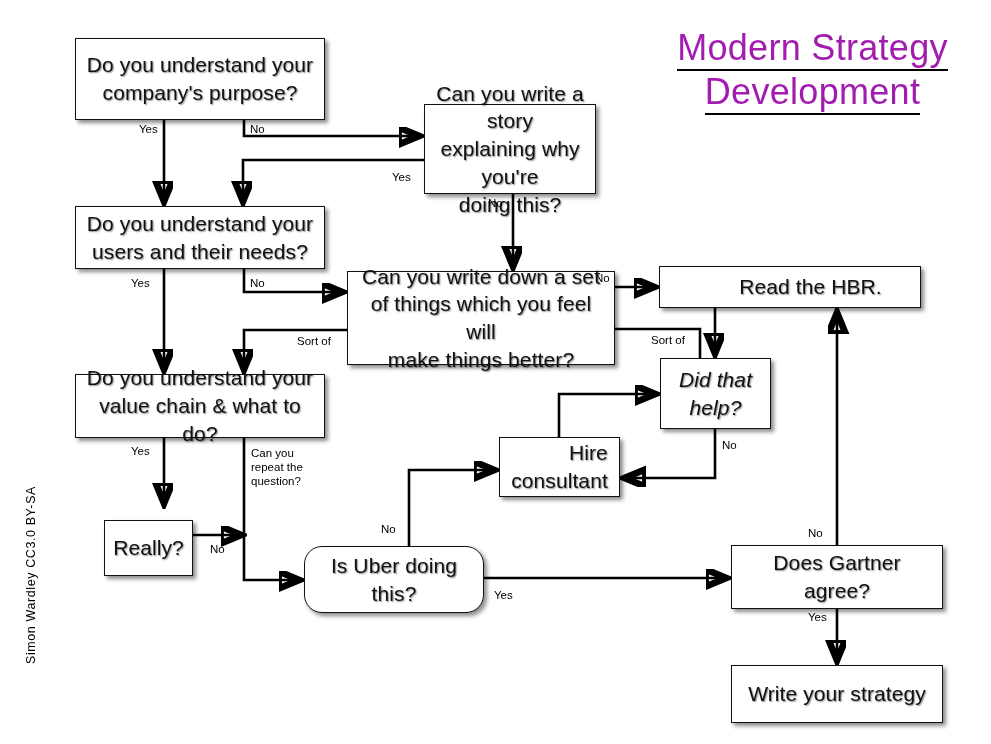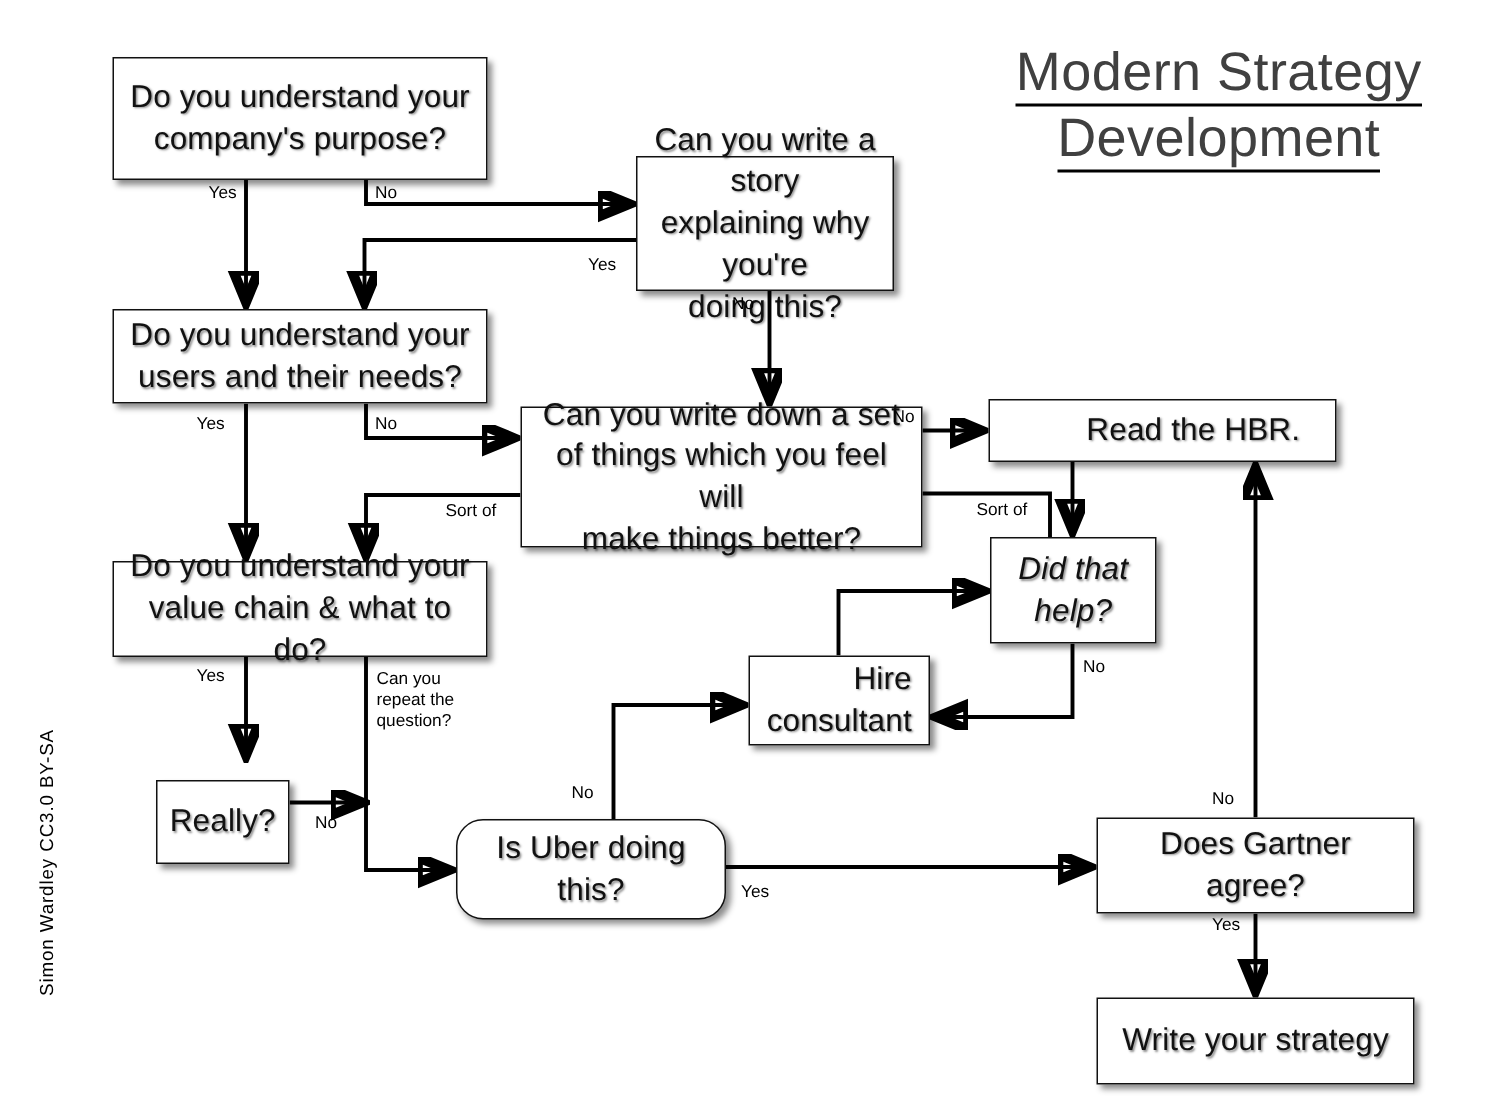--- a/index.html
+++ b/index.html
@@ -42,21 +42,21 @@
     white-space:pre-line;
     z-index:3;
   }
 
   #title{
     position:absolute;
     left:640px;top:26px;width:345px;
     text-align:center;
     font-size:36px;
     line-height:1.22;
-    color:#404040;
+    color:#a21caf;
     letter-spacing:0.3px;
     z-index:3;
   }
   #title .tline{display:block;}
   #title .tline span{
     border-bottom:2.5px solid #000;
     padding-bottom:1px;
   }
 
   #credit{
@@ -138,21 +138,21 @@
     <span style="white-space: pre-line;">Do you understand your
 users and their needs?</span>
   </div>
 
   <div class="node" style="left:347px;top:271px;width:268px;height:94px;">
     <span style="white-space: pre-line;">Can you write down a set
 of things which you feel will
 make things better?</span>
   </div>
 
-  <div class="node" style="left:659px;top:266px;width:232px;height:42px;padding-left:41px;">
+  <div class="node" style="left:659px;top:266px;width:262px;height:42px;padding-left:41px;">
     <span style="white-space: pre-line;">Read the HBR.</span>
   </div>
 
   <div class="node" style="left:75px;top:374px;width:250px;height:64px;">
     <span style="white-space: pre-line;">Do you understand your
 value chain &amp; what to do?</span>
   </div>
 
   <div class="node" style="left:660px;top:358px;width:111px;height:71px;">
     <span style="white-space: pre-line; font-style: italic;">Did that

